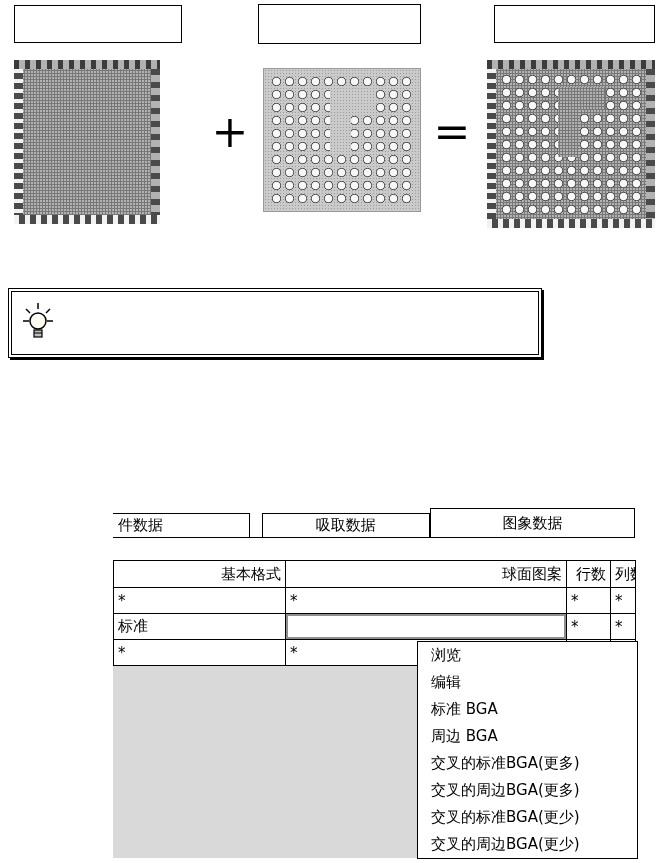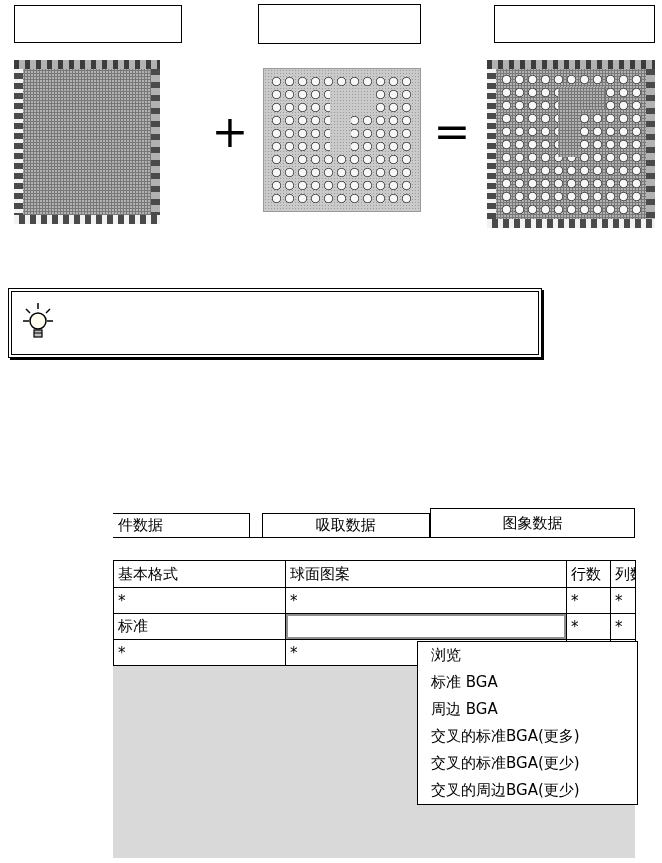--- a/index.html
+++ b/index.html
@@ -111,21 +111,21 @@
   table.grid {
     position:absolute; left:113px; top:560px; width:522px;
     border-collapse:collapse; table-layout:fixed;
     font-size:15px; z-index:1; background:#fff;
   }
   .grid th, .grid td {
     border:1px solid #000; padding:0 4px; background:#fff;
     white-space:nowrap; overflow:hidden; text-align:left;
     font-weight:normal;
   }
-  .grid th { height:26px; }
+  .grid th { height:26px;text-align:right; }
   .grid td { height:25px; }
   .c0 { width:172px; } .c1 { width:281px; } .c2 { width:44px; } .c3 { width:25px; }
   td.sel { box-shadow:inset 0 0 0 2px #8f8f8f; }
 
   
   .menu {
     position:absolute; left:417px; top:641px; width:219px;
     background:#fff; border:1px solid #000; z-index:3;
   }
   .menu-item {
@@ -242,20 +242,22 @@
       <td>*</td>
       <td>*</td>
       <td></td>
       <td></td>
     </tr>
   </tbody>
     </table>
 
   <div class="menu">
     <div class="menu-item">浏览</div>
+    <div class="menu-item">编辑</div>
     <div class="menu-item">标准 BGA</div>
     <div class="menu-item">周边 BGA</div>
     <div class="menu-item">交叉的标准BGA(更多)</div>
+    <div class="menu-item">交叉的周边BGA(更多)</div>
     <div class="menu-item">交叉的标准BGA(更少)</div>
     <div class="menu-item">交叉的周边BGA(更少)</div>
   </div>
 
 </div>
 
 </body></html>

